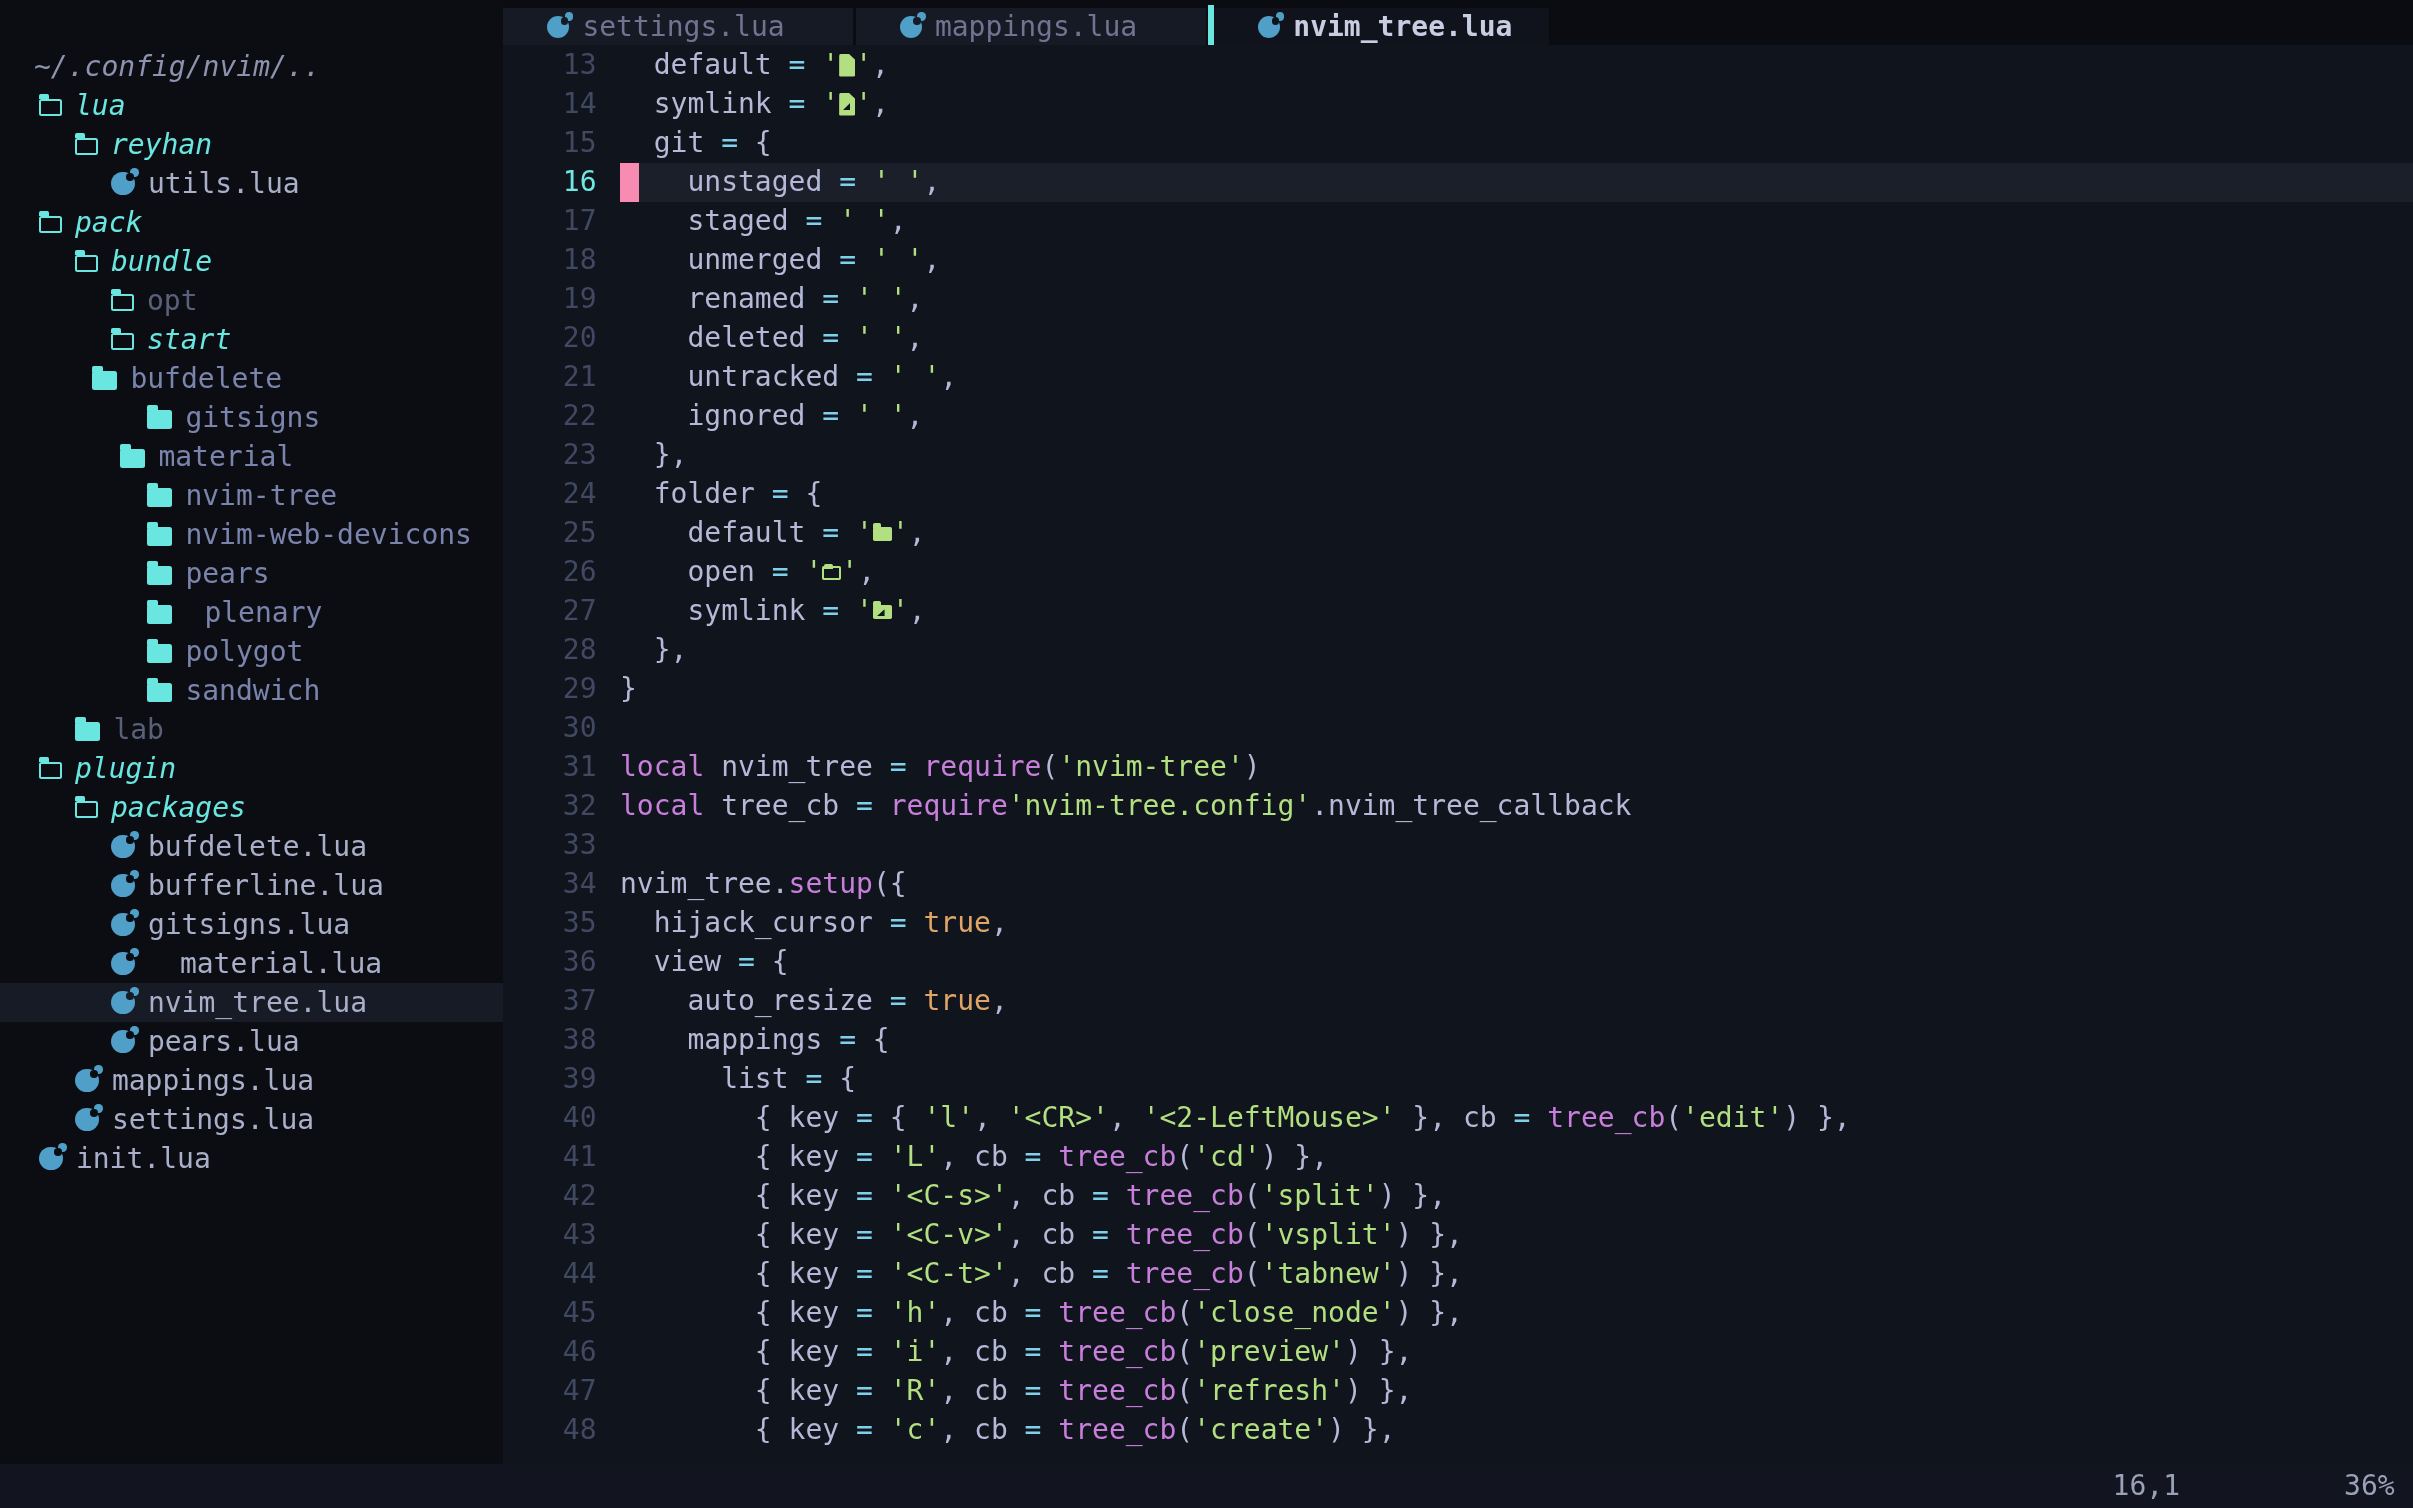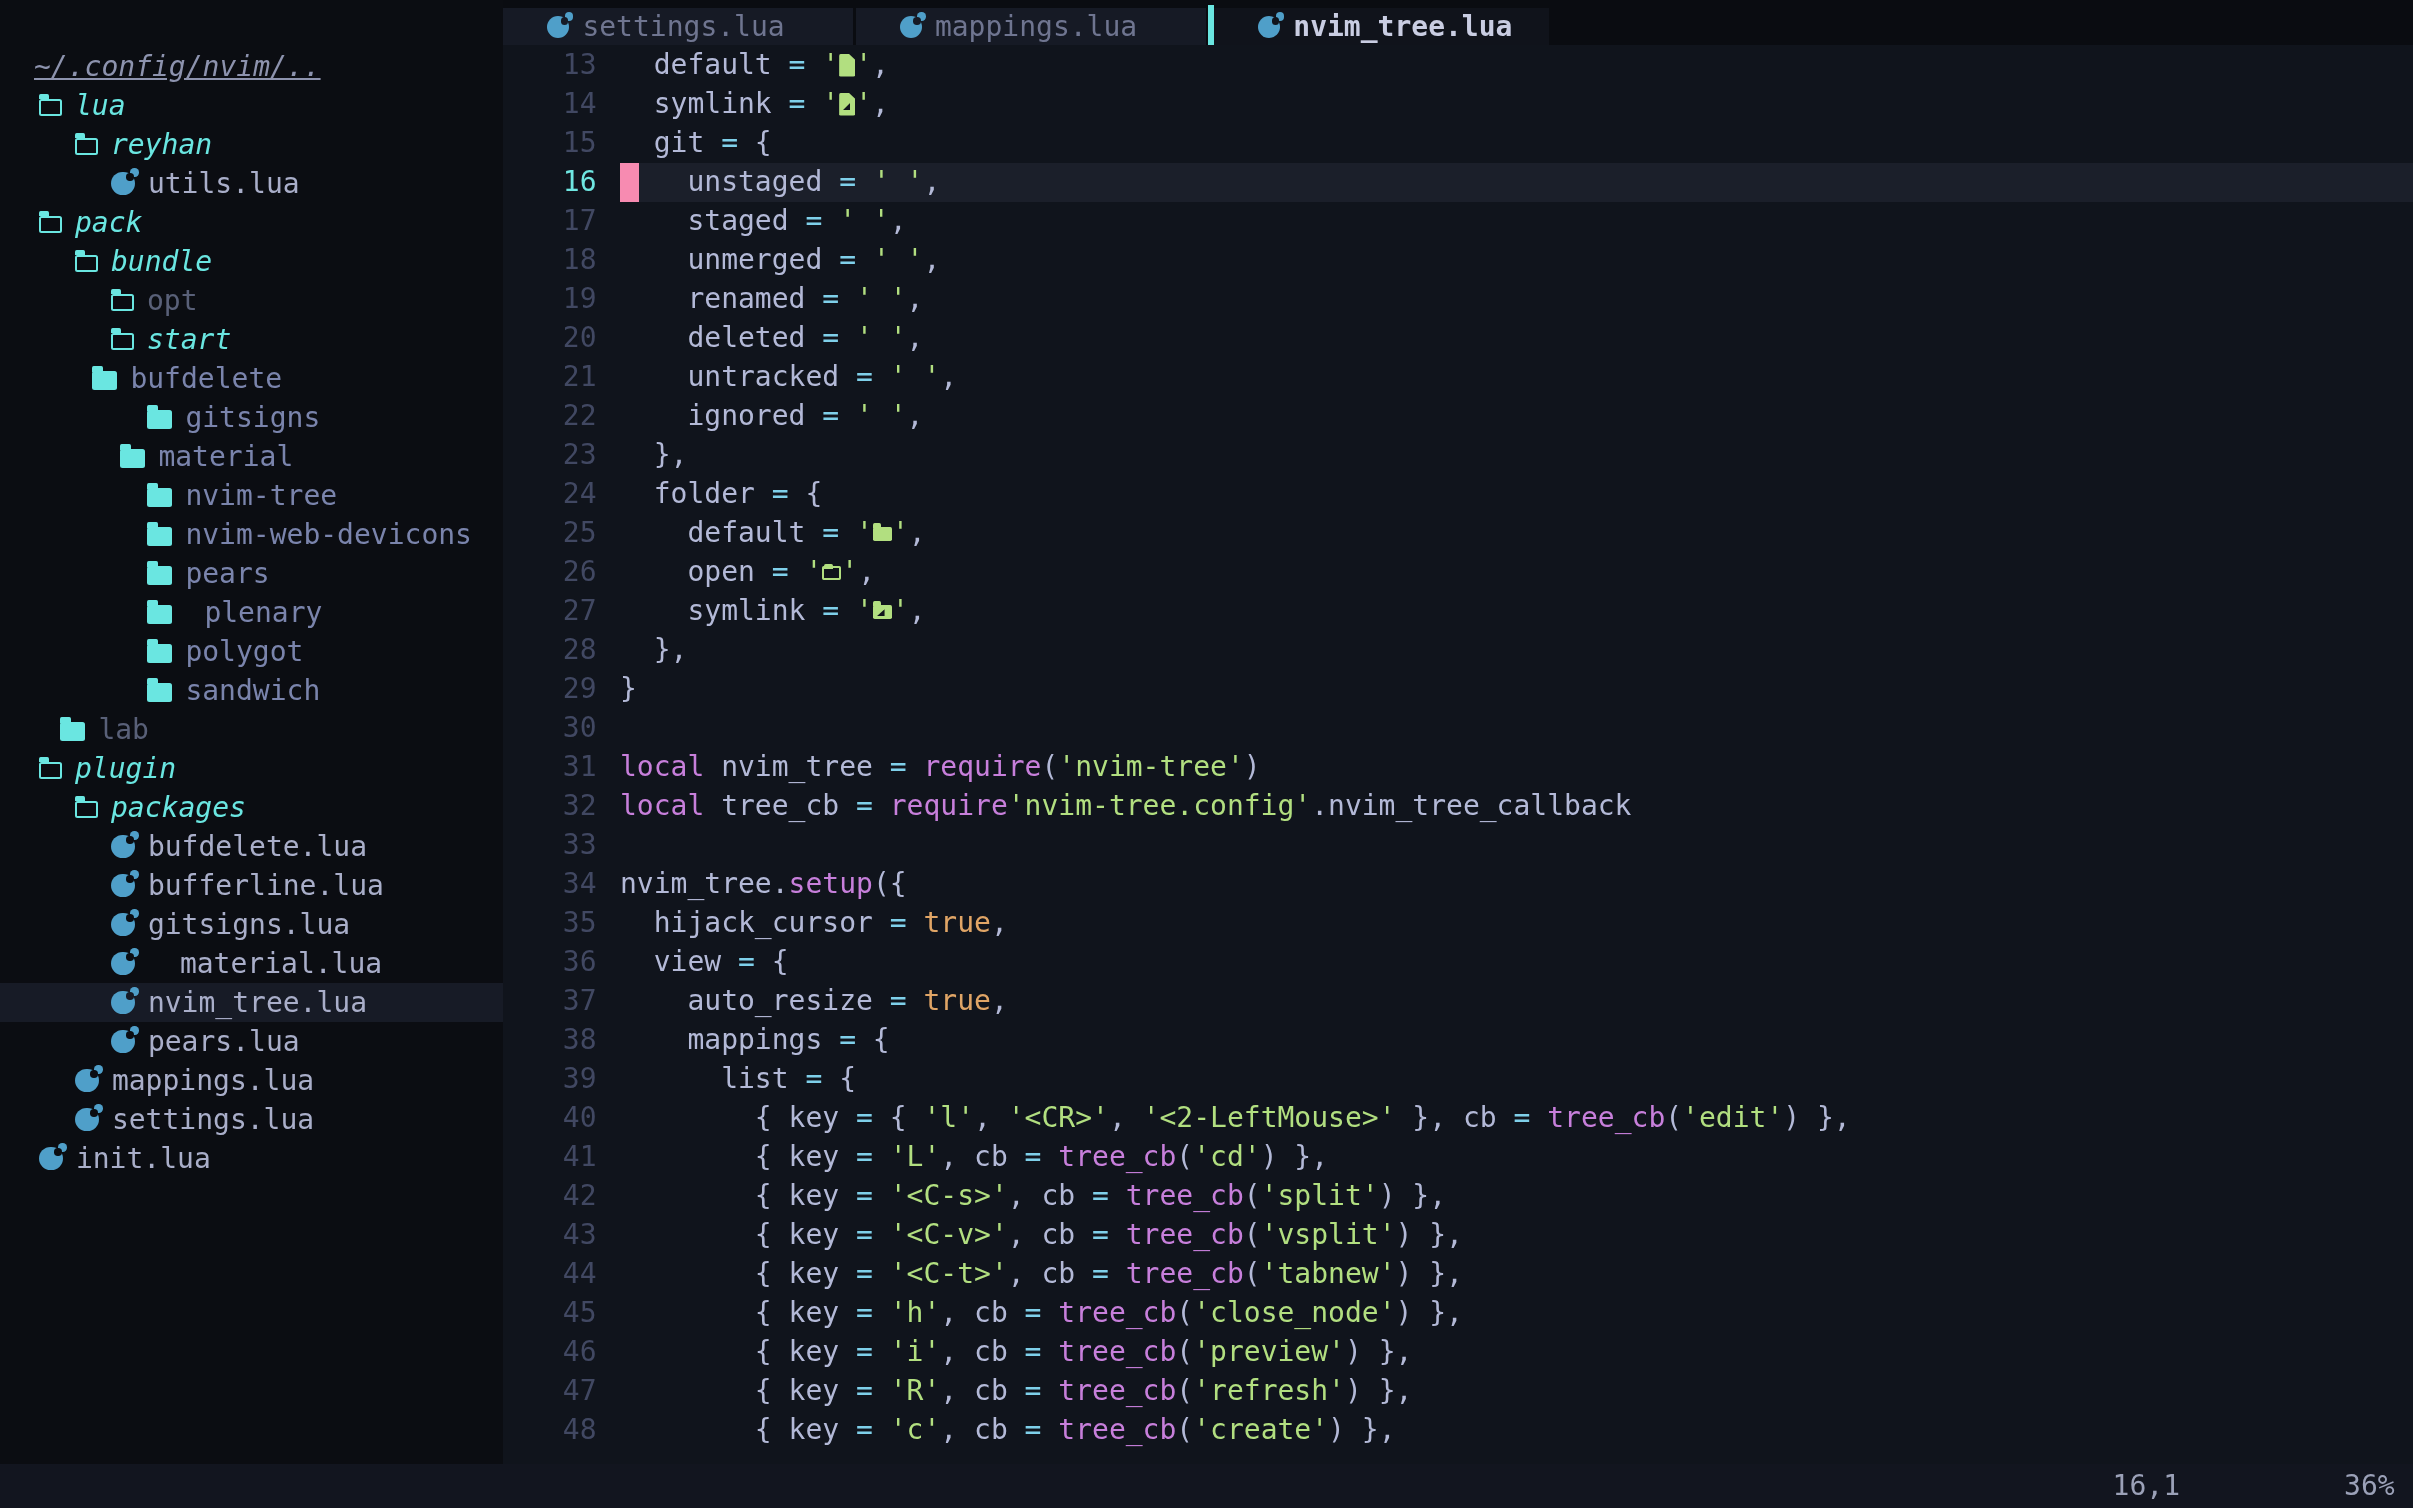--- a/index.html
+++ b/index.html
@@ -31,21 +31,21 @@
   }
   *{margin:0;padding:0;box-sizing:border-box;}
   html,body{width:2413px;height:1508px;overflow:hidden;background:var(--bg);
     font-family:"DejaVu Sans Mono",monospace;}
 
   
   .sidebar{position:absolute;left:0;top:0;width:503px;height:1464px;background:var(--bg);
     padding-top:47px;overflow:hidden;}
   .tree-row{display:flex;align-items:center;height:39px;font-size:28px;white-space:pre;position:relative;}
   .tree-row.selected{background:var(--selrow);--hole:var(--selrow);}
-  .t-root{color:var(--rootc);font-style:italic;text-decoration:underline;}
+  .t-root{color:var(--rootc);font-style:italic;}
   .t-dir{color:var(--cyan);font-style:italic;}
   .t-dim{color:var(--treedim);}
   .t-pkg{color:var(--treepkg);}
   .t-file{color:var(--treefile);}
 
   .tic{flex:none;display:inline-block;position:relative;margin-right:13.4px;}
   .tic-fo{width:22.6px;height:17px;border:2.5px solid var(--cyan);border-radius:2.5px;margin-top:4.2px;}
   .tic-fo::before{content:"";position:absolute;top:-6.7px;left:-2.5px;width:10px;height:4.2px;
     background:var(--cyan);border-radius:1.7px 1.7px 0 0;}
   .tic-ff{width:25px;height:18.4px;background:var(--cyan);border-radius:2.5px;margin-top:4.2px;}
@@ -120,21 +120,21 @@
       <div class="tree-row" style="padding-left: 111px;"><span class="tic tic-fo"></span><span class="t-dir">start</span></div>
       <div class="tree-row" style="padding-left: 92px;"><span class="tic tic-ff"></span><span class="t-pkg">bufdelete</span></div>
       <div class="tree-row" style="padding-left: 147px;"><span class="tic tic-ff"></span><span class="t-pkg">gitsigns</span></div>
       <div class="tree-row" style="padding-left: 120px;"><span class="tic tic-ff"></span><span class="t-pkg">material</span></div>
       <div class="tree-row" style="padding-left: 147px;"><span class="tic tic-ff"></span><span class="t-pkg">nvim-tree</span></div>
       <div class="tree-row" style="padding-left: 147px;"><span class="tic tic-ff"></span><span class="t-pkg">nvim-web-devicons</span></div>
       <div class="tree-row" style="padding-left: 147px;"><span class="tic tic-ff"></span><span class="t-pkg">pears</span></div>
       <div class="tree-row" style="padding-left: 147px; gap: 19px;"><span class="tic tic-ff"></span><span class="t-pkg">plenary</span></div>
       <div class="tree-row" style="padding-left: 147px;"><span class="tic tic-ff"></span><span class="t-pkg">polygot</span></div>
       <div class="tree-row" style="padding-left: 147px;"><span class="tic tic-ff"></span><span class="t-pkg">sandwich</span></div>
-      <div class="tree-row" style="padding-left: 60px;"><span class="tic tic-ff"></span><span class="t-dim">lab</span></div>
+      <div class="tree-row" style="padding-left: 75px;"><span class="tic tic-ff"></span><span class="t-dim">lab</span></div>
       <div class="tree-row" style="padding-left: 39px;"><span class="tic tic-fo"></span><span class="t-dir">plugin</span></div>
       <div class="tree-row" style="padding-left: 75px;"><span class="tic tic-fo"></span><span class="t-dir">packages</span></div>
       <div class="tree-row" style="padding-left: 111px;"><span class="tic tic-lua"></span><span class="t-file">bufdelete.lua</span></div>
       <div class="tree-row" style="padding-left: 111px;"><span class="tic tic-lua"></span><span class="t-file">bufferline.lua</span></div>
       <div class="tree-row" style="padding-left: 111px;"><span class="tic tic-lua"></span><span class="t-file">gitsigns.lua</span></div>
       <div class="tree-row" style="padding-left: 111px; gap: 32px;"><span class="tic tic-lua"></span><span class="t-file">material.lua</span></div>
       <div class="tree-row selected" style="padding-left: 111px;"><span class="tic tic-lua"></span><span class="t-file">nvim_tree.lua</span></div>
       <div class="tree-row" style="padding-left: 111px;"><span class="tic tic-lua"></span><span class="t-file">pears.lua</span></div>
       <div class="tree-row" style="padding-left: 75px;"><span class="tic tic-lua"></span><span class="t-file">mappings.lua</span></div>
       <div class="tree-row" style="padding-left: 75px;"><span class="tic tic-lua"></span><span class="t-file">settings.lua</span></div>

